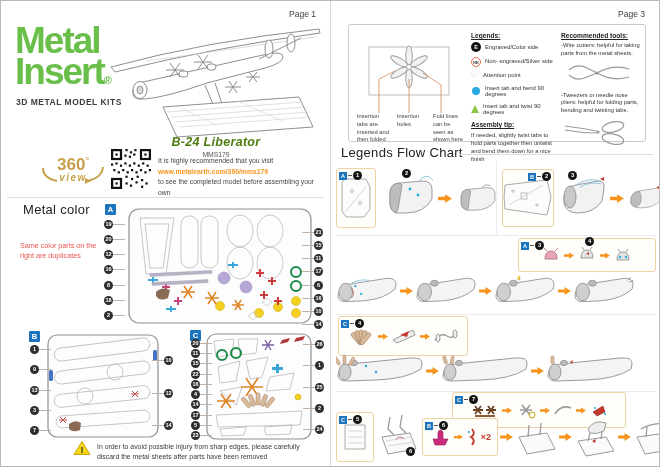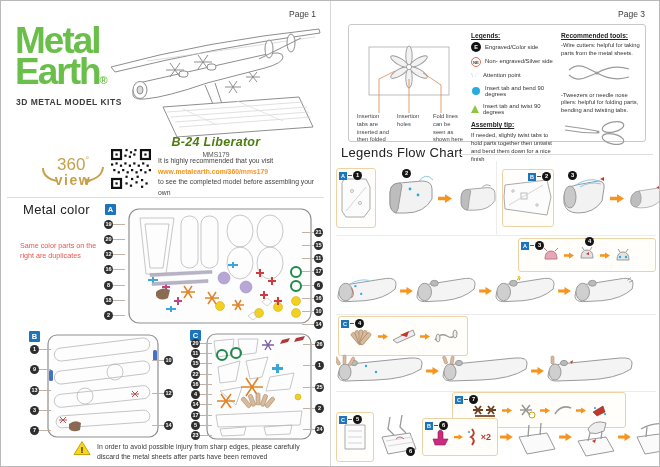--- a/index.html
+++ b/index.html
@@ -10,23 +10,23 @@
   .page-label{position:absolute;top:8px;right:14px;font-size:8.5px;color:#3c3c3c;}
 
   
   .logo{position:absolute;left:14px;top:24px;font-size:37px;font-weight:700;color:#6ABF4A;line-height:.84;letter-spacing:-2px;}
   .logo .reg{font-size:11px;letter-spacing:0;vertical-align:baseline;}
   .logo-sub{position:absolute;left:15px;top:96px;font-size:8.5px;font-weight:700;color:#3d3d3d;letter-spacing:.5px;}
   .plane-art{position:absolute;left:86px;top:14px;}
   .model-name{position:absolute;left:110px;top:134px;width:210px;text-align:center;font-size:12.5px;font-weight:700;font-style:italic;color:#4d7c0f;letter-spacing:.3px;}
   .model-sku{position:absolute;left:110px;top:150px;width:210px;text-align:center;font-size:6.8px;color:#555;}
   .v360{position:absolute;left:40px;top:155px;width:64px;text-align:center;color:#C7A04B;}
-  .v360 .num{font-size:17px;font-weight:400;line-height:1;}
+  .v360 .num{font-size:17px;font-weight:700;line-height:1;}
   .v360 .num .deg{font-size:9px;vertical-align:super;}
-  .v360 .vw{font-size:14px;font-weight:700;letter-spacing:1.5px;line-height:1;}
+  .v360 .vw{font-size:10px;font-weight:700;letter-spacing:1.5px;line-height:1;font-style:italic;}
   .v360 svg{position:absolute;left:0;top:-2px;}
   .qr{position:absolute;left:110px;top:148px;}
   .rec{position:absolute;left:157px;top:155px;width:168px;font-size:6.8px;line-height:1.55;color:#444;}
   .rec .url{color:#F7941D;font-weight:700;}
   .hr1{position:absolute;left:6px;right:6px;top:196px;border-top:1px solid #ddd;}
 
   
   .sheets-title{position:absolute;left:22px;top:201px;font-size:13px;color:#222;letter-spacing:.3px;}
   .dup-note{position:absolute;left:19px;top:240px;width:92px;font-size:7.2px;line-height:1.4;color:#E8554F;}
   .sheet-tag{position:absolute;width:11px;height:11px;background:#1C75BC;color:#fff;font-size:7.5px;font-weight:700;text-align:center;line-height:11px;border-radius:1px;}
@@ -91,21 +91,21 @@
 </head>
 <body>
 
 <div class="canvas">
 
   <section class="page p1">
     <div class="page-label">Page 1</div>
 
     <div class="logo">
       <span>Metal</span><br>
-      <span>Earth</span><span class="reg">®</span>
+      <span>Insert</span><span class="reg">®</span>
     </div>
     <div class="logo-sub">3D METAL MODEL KITS</div>
 
     <svg class="plane-art" width="240" height="122" viewBox="0 0 240 122">
       <g fill="none" stroke="#8e8e8e" stroke-width="1">
         <path d="M24 52 Q120 26 232 14 L233 18 Q130 32 28 57 Z" fill="#fff"></path>
         <path d="M60 46 L228 22" stroke="#c6c6c6" stroke-width="0.6"></path>
         <path d="M46 80 Q44 70 56 67 L176 40 Q196 35 196 42 Q196 48 178 53 L120 68 Q80 82 58 84 Q47 85 46 80 Z" fill="#fff"></path>
         <ellipse cx="53" cy="75" rx="7" ry="8.5" fill="#fff"></ellipse>
         <ellipse cx="53" cy="75" rx="3" ry="4" fill="#dcdcdc"></ellipse>

